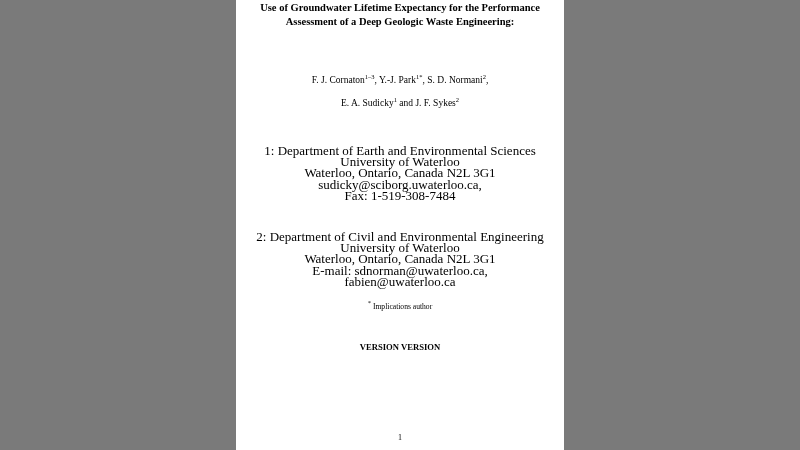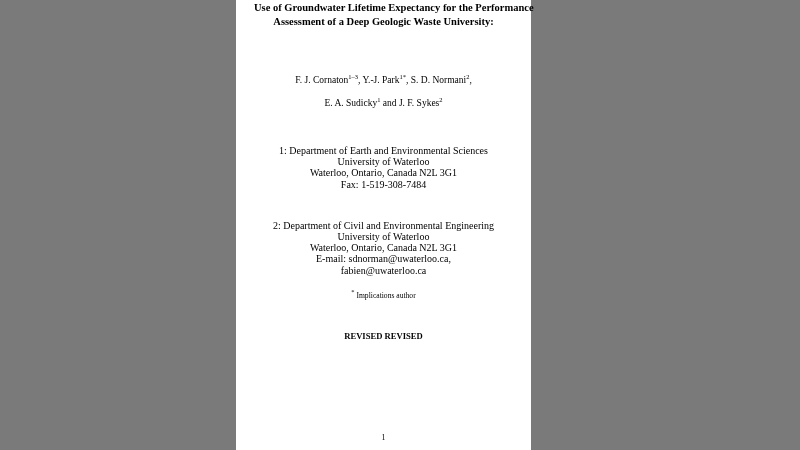--- a/index.html
+++ b/index.html
@@ -10,21 +10,21 @@
   body {
     width: 800px;
     height: 450px;
     overflow: hidden;
     font-family: "Liberation Serif", serif;
   }
   .page {
     position: absolute;
     left: 236px;
     top: 0;
-    width: 295px;
+    width: 328px;
     height: 450px;
     background: #ffffff;
     box-sizing: border-box;
     padding: 0 18px;
     color: #000;
   }
   .title {
     text-align: center;
     font-weight: bold;
     font-size: 10.5px;
@@ -35,21 +35,21 @@
   .authors {
     text-align: center;
     font-size: 9.5px;
     line-height: 15px;
     margin-top: 44px;
   }
   .authors .line2 { margin-top: 8px; }
   sup { font-size: 6.5px; vertical-align: super; line-height: 0; }
   .affil-block {
     text-align: center;
-    font-size: 10px;
+    font-size: 13px;
     line-height: 11.2px;
     margin-top: 34px;
   }
   .affil-block.second { margin-top: 30px; }
   .affil-block.third { margin-top: 17px; }
   .corresponding {
     text-align: center;
     font-size: 7.6px;
     line-height: 11px;
     margin-top: 14px;
@@ -69,43 +69,44 @@
     font-size: 8px;
   }
 </style>
 </head>
 <body>
 
 <div class="page">
 
   <div class="title">
     <div>Use of Groundwater Lifetime Expectancy for the Performance</div>
-    <div>Assessment of a Deep Geologic Waste University:</div>
+    <div>Assessment of a Deep Geologic Waste Engineering:</div>
   </div>
 
   <div class="authors">
     <div class="line1">F. J. Cornaton<sup>1–3</sup>, Y.-J. Park<sup>1*</sup>, S. D. Normani<sup>2</sup>,</div>
     <div class="line2">E. A. Sudicky<sup>1</sup> and J. F. Sykes<sup>2</sup></div>
   </div>
 
   <div class="affil-block first">
       <div>1: Department of Earth and Environmental Sciences</div>
       <div>University of Waterloo</div>
       <div>Waterloo, Ontario, Canada N2L 3G1</div>
+      <div>sudicky@sciborg.uwaterloo.ca,</div>
       <div>Fax: 1-519-308-7484</div>
     </div>
   <div class="affil-block second">
       <div>2: Department of Civil and Environmental Engineering</div>
       <div>University of Waterloo</div>
       <div>Waterloo, Ontario, Canada N2L 3G1</div>
       <div>E-mail: sdnorman@uwaterloo.ca,</div>
       <div>fabien@uwaterloo.ca</div>
     </div>
 
   <div class="corresponding">
     <sup>*</sup>
     <span>Implications author</span>
   </div>
 
-  <div class="revised">REVISED REVISED</div>
+  <div class="revised">VERSION VERSION</div>
 
   <div class="pagenum">1</div>
 </div>
 
 </body></html>

